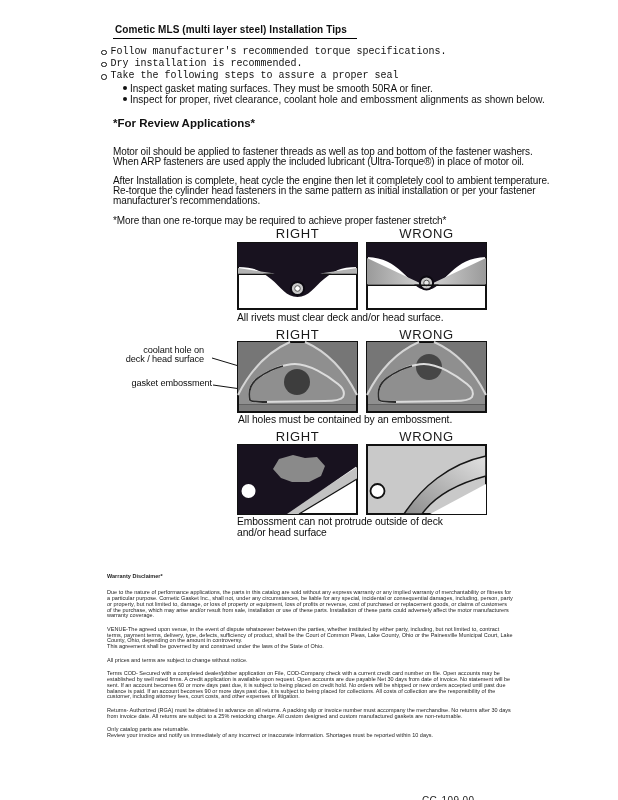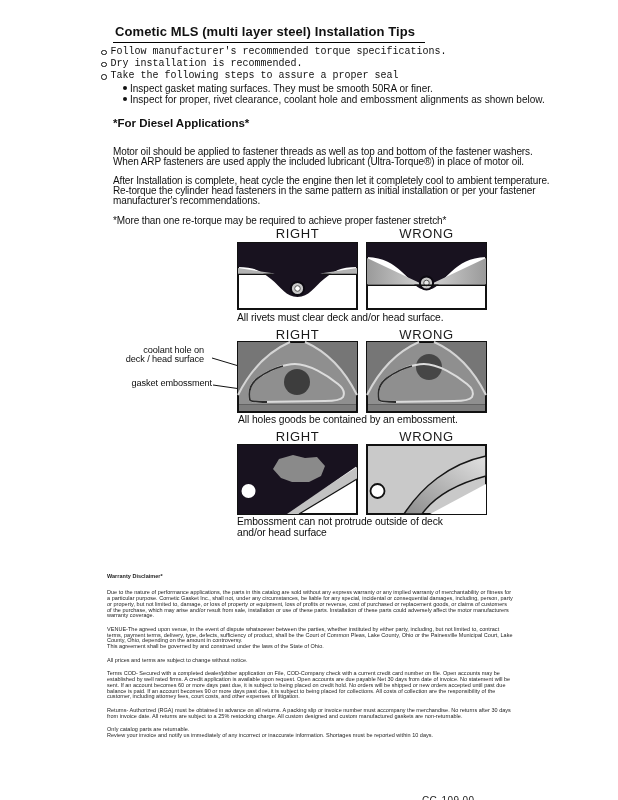--- a/index.html
+++ b/index.html
@@ -1,20 +1,20 @@
 <!DOCTYPE html>
 <html><head>
 <meta charset="utf-8">
 <style>
   html,body{margin:0;padding:0;background:#fff;}
   .page{position:relative;width:618px;height:800px;background:#ffffff;overflow:hidden;
         font-family:"Liberation Sans",sans-serif;color:#111;}
   .abs{position:absolute;}
   
-  .title{left:113px;top:24px;font-size:13px;font-weight:bold;letter-spacing:.1px;
+  .title{left:113px;top:24px;font-size:10px;font-weight:bold;letter-spacing:.1px;
          border-bottom:1.6px solid #000;padding:0 10px 2.5px 2px;white-space:nowrap;}
   
   .bullets{left:101px;top:46px;width:470px;font-size:10px;line-height:12.2px;}
   .bline{display:flex;font-family:Liberation Mono, monospace;}
   .sline{display:flex;margin-left:22px;line-height:11.2px;}
   .bullet-o{flex:0 0 auto;width:3.5px;height:3.5px;border:1px solid #111;border-radius:50%;
             margin:3.6px 4px 0 0;}
   .bullet-f{flex:0 0 auto;width:4px;height:4px;background:#111;border-radius:50%;
             margin:3.4px 3px 0 0;}
   
@@ -61,21 +61,21 @@
     <div class="sline">
       <span class="bullet-f"></span>
       <span>Inspect gasket mating surfaces.  They must be smooth 50RA or finer.</span>
     </div>
     <div class="sline">
       <span class="bullet-f"></span>
       <span>Inspect for proper, rivet clearance, coolant hole and embossment alignments as shown below.</span>
     </div>
   </div>
 
-  <div class="abs diesel-h">*For Diesel Applications*</div>
+  <div class="abs diesel-h">*For Review Applications*</div>
   <div class="abs para p1">Motor oil should be applied to fastener threads as well as top and bottom of the fastener washers. When ARP fasteners are used apply the included lubricant (Ultra-Torque®) in place of motor oil.</div>
   <div class="abs para p2">After Installation is complete, heat cycle the engine then let it completely cool to ambient temperature. Re-torque the cylinder head fasteners in the same pattern as initial installation or per your fastener manufacturer's recommendations.</div>
   <div class="abs para note">*More than one re-torque may be required to achieve proper fastener stretch*</div>
 
   <div class="abs dlabel" style="left:237px;top:226px;">RIGHT</div>
   <div class="abs dlabel" style="left:366px;top:226px;">WRONG</div>
 
   <svg class="panel" style="left:237px;top:242px;" width="121" height="68" viewBox="0 0 121 68">
     <rect x="1" y="1" width="119" height="66" fill="#ffffff" stroke="#111" stroke-width="2"></rect>
     <path d="M1,1 H120 V25 C103,25 97,29 87,37 C77,45 72,55 60.5,55 C49,55 44,45 34,37 C24,29 18,25 1,25 Z" fill="#18121f"></path>
@@ -142,21 +142,21 @@
     <path d="M2,63.5 H119" stroke="#616161" stroke-width="1"></path>
     <path d="M1,54 C12,32 28,12 53,1 L1,1 Z" fill="#767676"></path>
     <path d="M120,54 C109,32 93,12 68,1 L120,1 Z" fill="#767676"></path>
     <path d="M1,54 C12,32 28,12 53,1" stroke="#d4d4d4" stroke-width="2" fill="none"></path>
     <path d="M120,54 C109,32 93,12 68,1" stroke="#d4d4d4" stroke-width="2" fill="none"></path>
     <circle cx="63" cy="26" r="13" fill="#464646"></circle>
     <path d="M13,59 C11,50 13,43 21,37 C33,28 48,23 58,23 C72,23 90,34 101,43 C106,47 108,52 106,56 C104,59 98,60 88,60 L22,61 C16,61 14,60.5 13,59 Z" stroke="#dcdcdc" stroke-width="2" fill="none"></path>
     <path d="M46,25 C38,27 28,32 21,37 C13,43 11,50 13,59 C14,60.5 20,61 30,61" stroke="#2b2b2b" stroke-width="1.8" fill="none"></path>
   </svg>
 
-  <div class="abs caption" style="left:238px;top:414px;">All holes goods be contained by an embossment.</div>
+  <div class="abs caption" style="left:238px;top:414px;">All holes must be contained by an embossment.</div>
 
   <div class="abs dlabel" style="left:237px;top:429px;">RIGHT</div>
   <div class="abs dlabel" style="left:366px;top:429px;">WRONG</div>
 
   <svg class="panel" style="left:237px;top:444px;" width="121" height="71" viewBox="0 0 121 71">
     <rect x="1" y="1" width="119" height="69" fill="#ffffff" stroke="#111" stroke-width="2"></rect>
     <polygon points="120,23 120,35 62,70 48,70" fill="#c2c2c2"></polygon>
     <line x1="120" y1="35" x2="62" y2="70" stroke="#111" stroke-width="1.2"></line>
     <path d="M1,1 H120 V22 L50,70 H1 Z" fill="#18121f"></path>
     <path d="M36,25 L42,15 L56,11 L68,14 L80,13 L88,22 L84,32 L72,38 L55,38 L44,34 Z" fill="#8a8a8a"></path>

